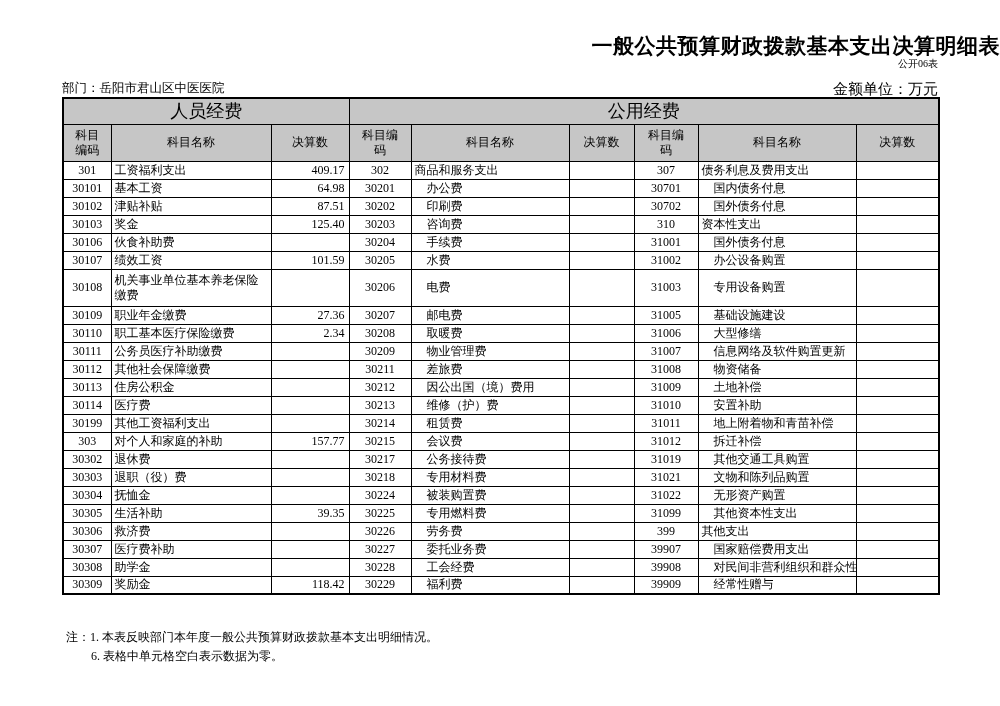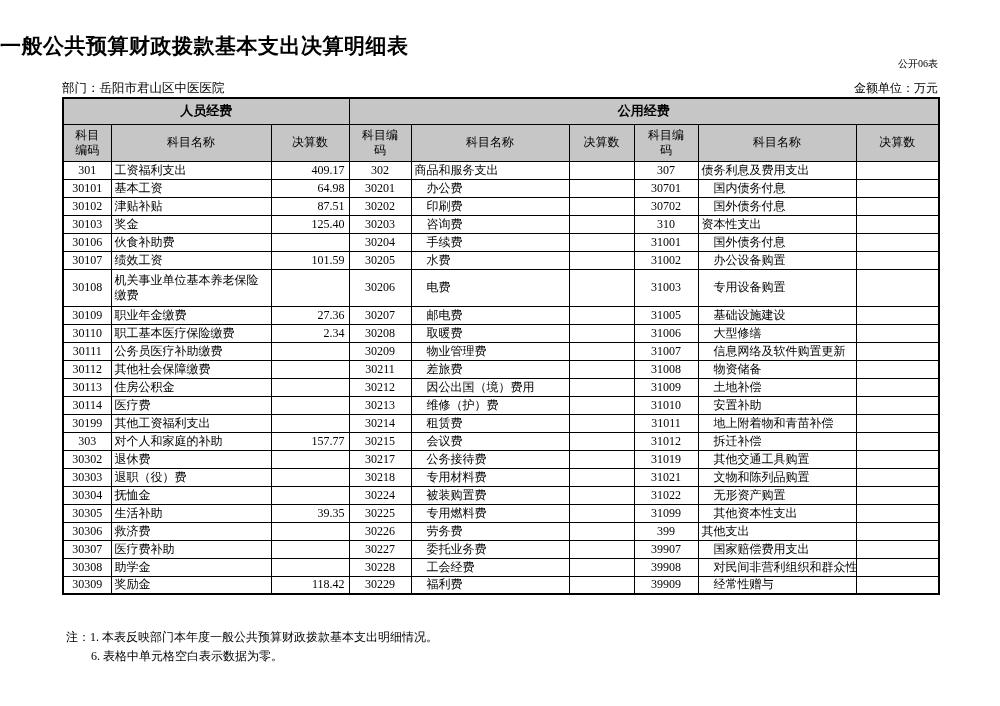--- a/index.html
+++ b/index.html
@@ -3,42 +3,42 @@
 <meta charset="utf-8">
 <style>
   * { margin:0; padding:0; box-sizing:border-box; }
   html,body { width:1000px; height:706px; background:#ffffff; overflow:hidden; }
   .page {
     position:relative; width:1000px; height:706px; background:#ffffff;
     font-family:"Liberation Serif","DejaVu Serif",serif; color:#000;
   }
   .title {
     position:absolute; top:32px; left:0; width:1000px;
-    text-align:left; font-size:21px; font-weight:bold; letter-spacing:0.5px;
+    text-align:right; font-size:21px; font-weight:bold; letter-spacing:0.5px;
   }
   .form-no {
     position:absolute; top:57px; right:62px; font-size:10px;
   }
   .dept {
     position:absolute; top:80px; left:62px; font-size:12.5px;
   }
   .unit {
-    position:absolute; top:80px; right:62px; font-size:12px;
+    position:absolute; top:80px; right:62px; font-size:15px;
   }
   table.main {
     position:absolute; top:97px; left:62px; width:876px;
     border-collapse:collapse; table-layout:fixed;
     font-size:12px; border:2px solid #000;
   }
   table.main th, table.main td {
     border:1px solid #000; overflow:hidden; vertical-align:middle;
     line-height:1.25;
   }
   thead th { background:#c6c6c6; font-weight:normal; text-align:center; }
-  tr.section-row th { height:26px; font-size:13px;font-weight:bold; }
+  tr.section-row th { height:26px; font-size:18px; }
   tr.col-row th { height:32px; }
   tr.col-row th.code { padding:3px 8px; word-break:break-all; }
   tbody tr { height:18px; }
   tbody tr.tall { height:37px; }
   td.code { text-align:center; white-space:nowrap; }
   td.name { text-align:left; padding:0 3px; white-space:nowrap; word-break:break-all; }
   tbody tr.tall td.name { white-space:normal; }
   td.value { text-align:right; padding:0 4px; white-space:nowrap; }
   .notes {
     position:absolute; top:628px; left:66px; font-size:12px; line-height:1.55;

